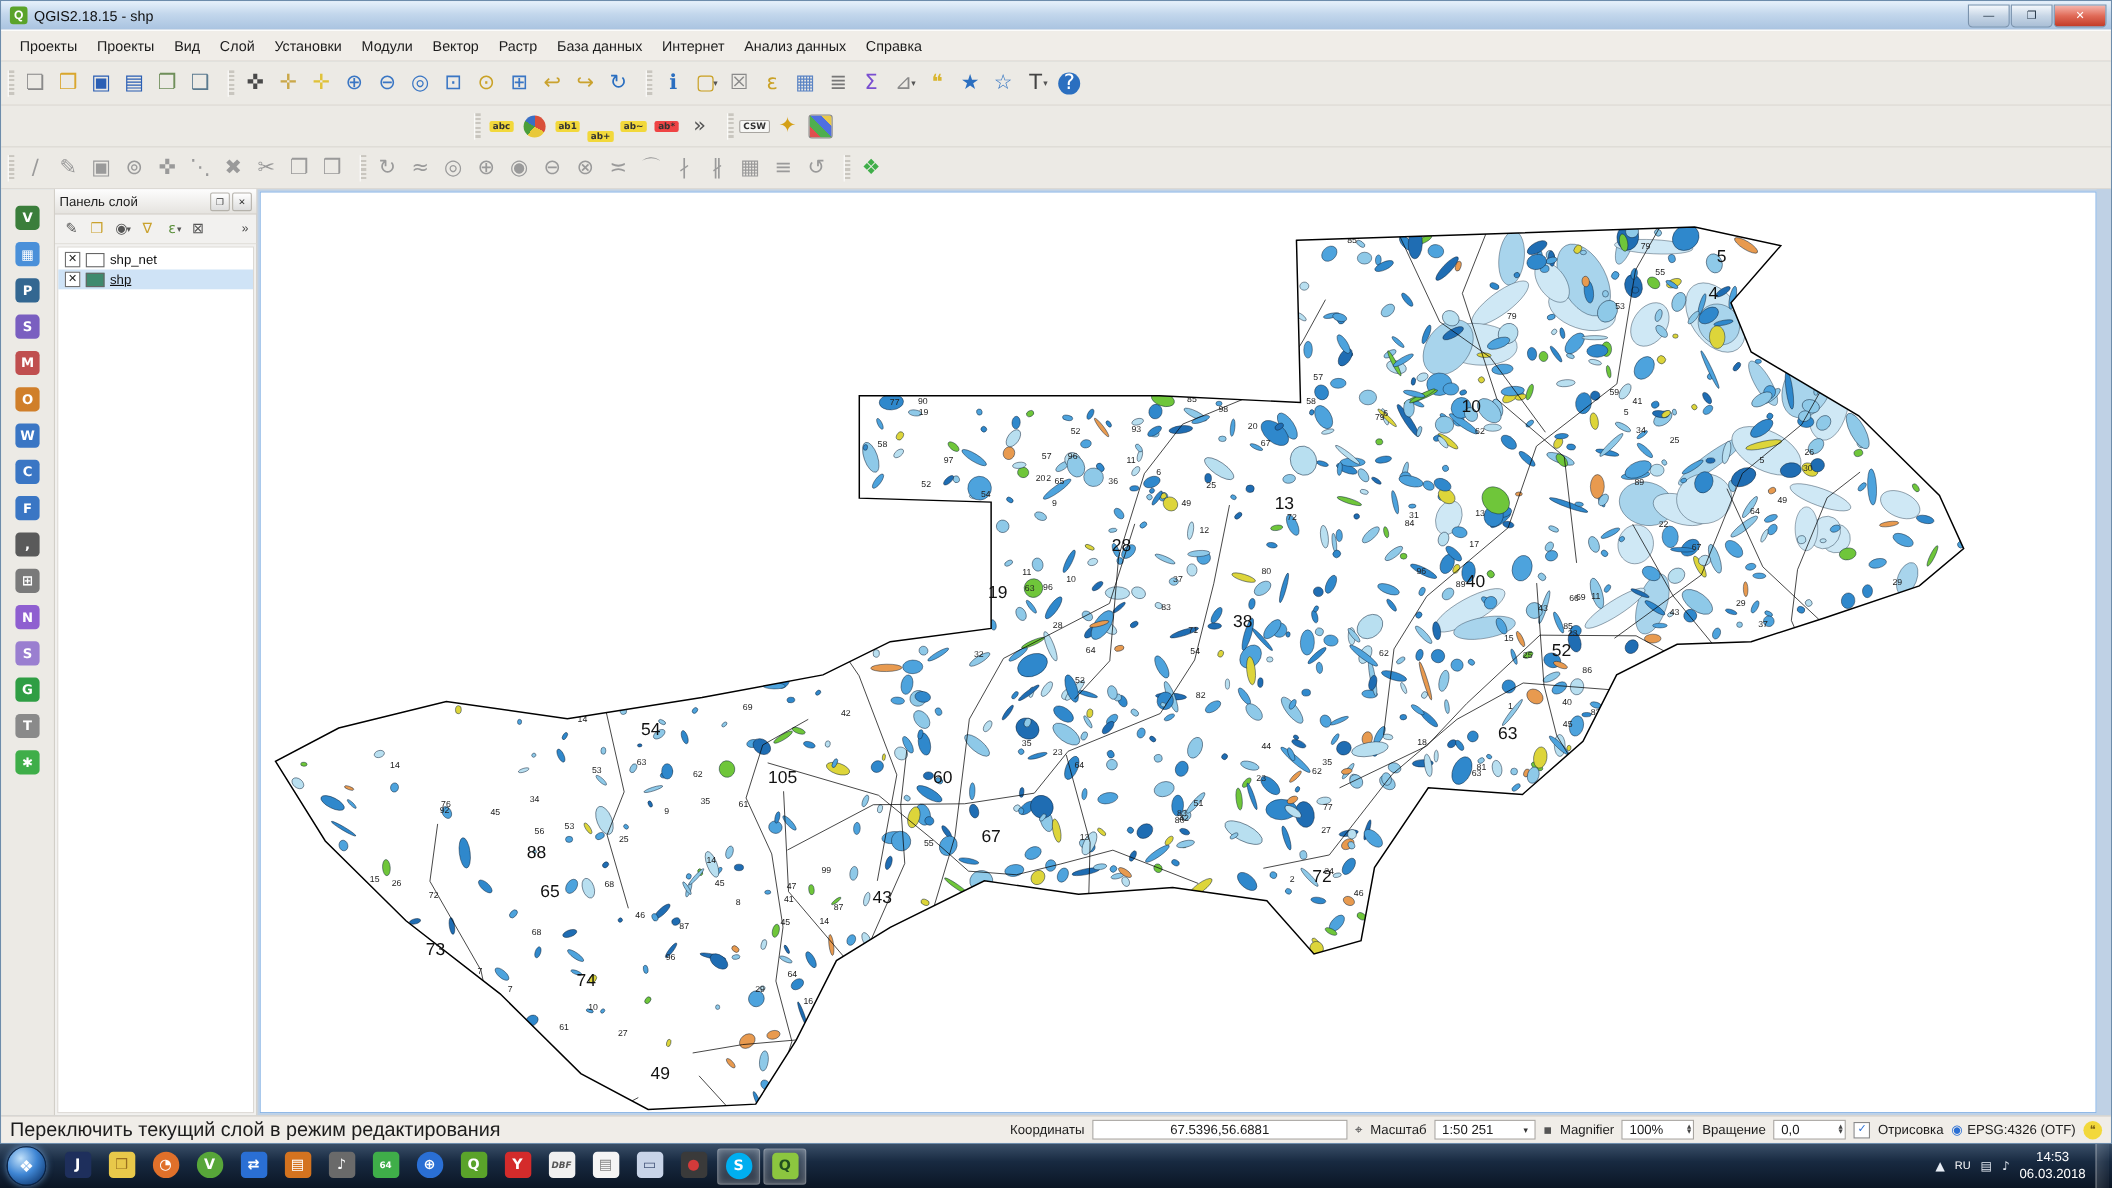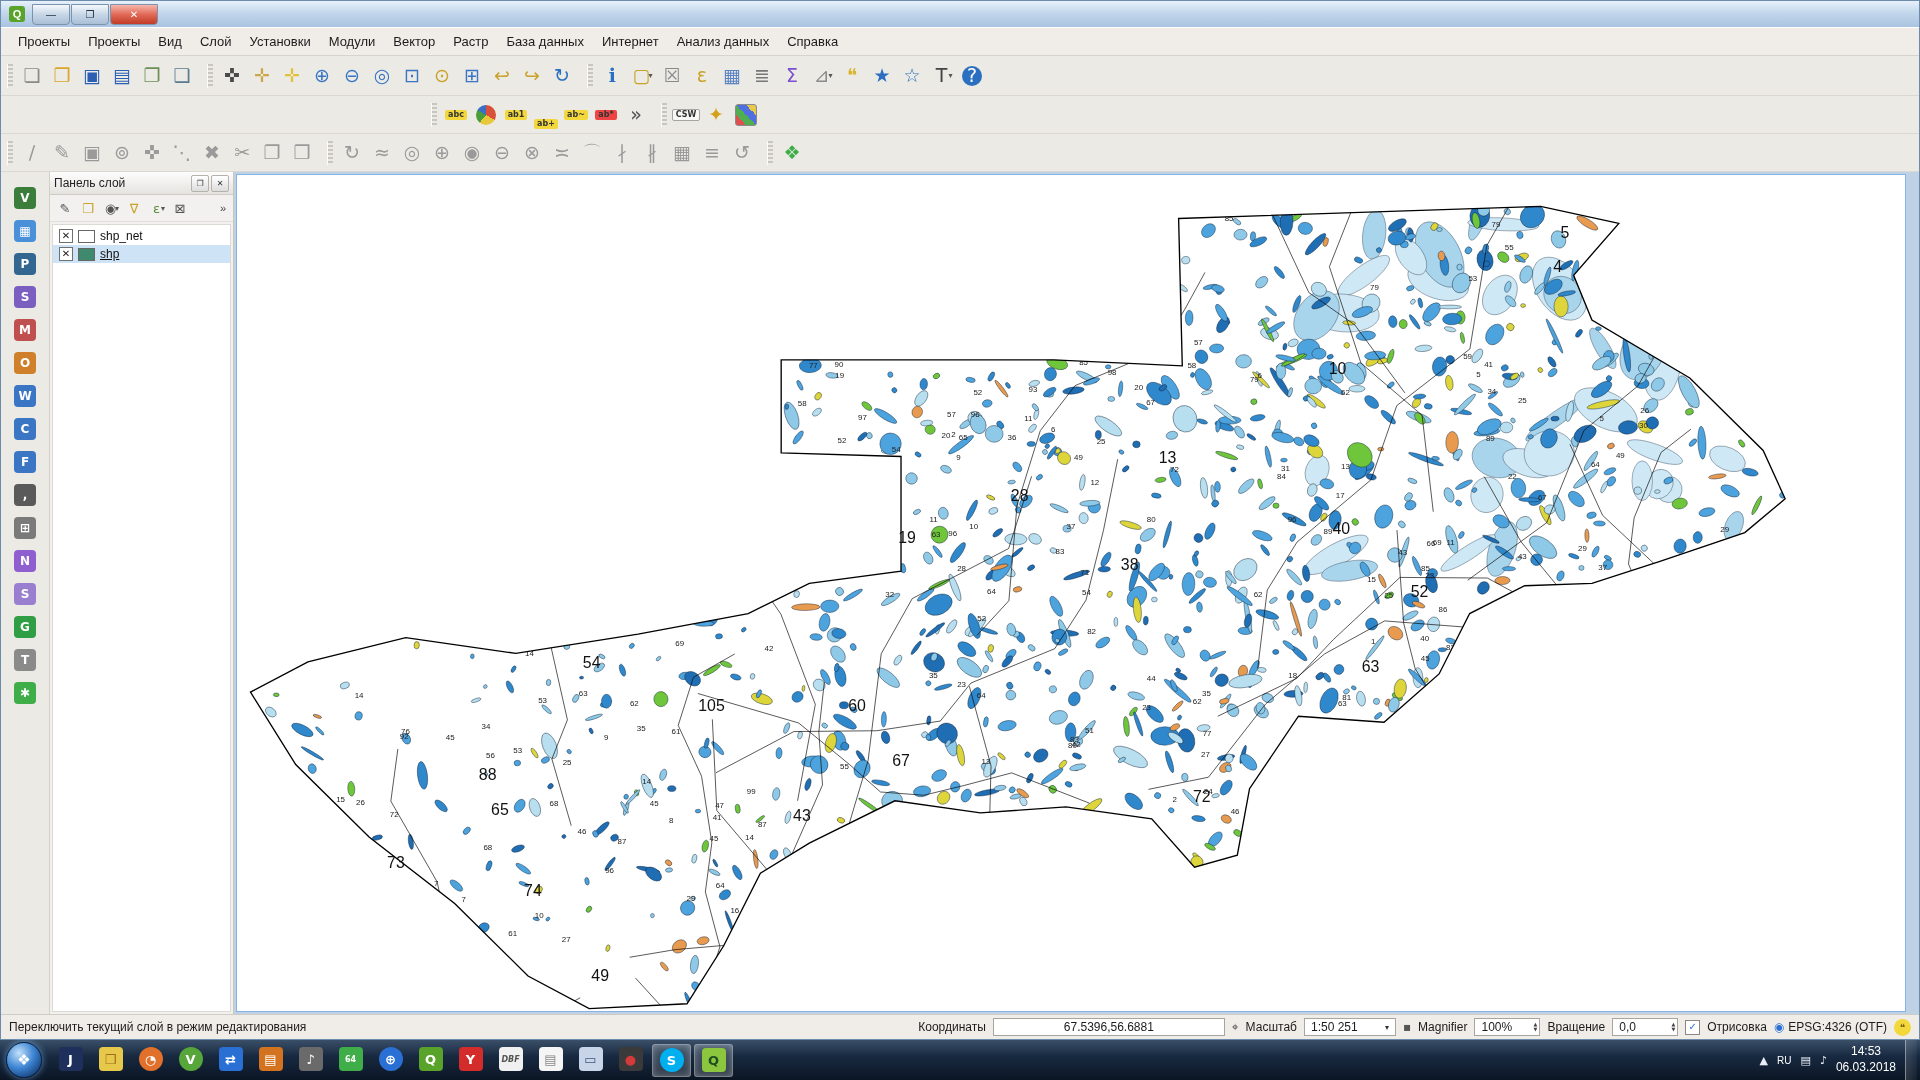--- a/index.html
+++ b/index.html
@@ -70,21 +70,21 @@
     text-align:center;color:#222;font-family:"DejaVu Sans",sans-serif;flex:0 0 auto;}
   .swatch{width:15px;height:11px;border:1px solid #666;flex:0 0 auto;}
 
   .map-wrap{flex:1;position:relative;background:#fff;border:1px solid #86b2e4;margin:2px 0 2px 2px;min-width:0;}
   .map-wrap svg{position:absolute;left:0;top:0;width:100%;height:100%;}
   .right-edge{width:13px;background:#bfd1e5;}
 
   
   .statusbar{height:25px;background:#f0ede8;border-top:1px solid #cfccc5;display:flex;align-items:center;
     font-size:12px;color:#1c1c1c;padding:0 8px;gap:7px;box-sizing:border-box;}
-  .sb-msg{flex:1;font-size:12px;}
+  .sb-msg{flex:1;font-size:18px;}
   .sb-label{white-space:nowrap;}
   .sb-box{background:#fff;border:1px solid #a8a5a0;height:18px;display:flex;align-items:center;
     justify-content:center;padding:0 6px;font-size:12px;box-sizing:border-box;}
   .sb-box.coords{width:232px;}
   .sb-box.combo{width:92px;justify-content:space-between;}
   .combo-caret{font-size:8px;color:#333;font-family:"DejaVu Sans",sans-serif;}
   .sb-box.spin{width:66px;justify-content:space-between;padding-right:2px;}
   .spin-arrows{display:flex;flex-direction:column;line-height:5px;}
   .spin-arrows span{font-size:5px;color:#444;font-family:"DejaVu Sans",sans-serif;}
   .sb-mini{font-size:12px;color:#555;font-family:"DejaVu Sans",sans-serif;}
@@ -116,20 +116,21 @@
     background:linear-gradient(90deg,rgba(255,255,255,.14),rgba(255,255,255,.04));}
 </style>
 </head>
 <body>
 
 <div class="screen">
   <div class="window">
 
     <div class="titlebar">
       <span class="qicon">Q</span>
+      <span class="title-text">QGIS2.18.15 - shp</span>
       <span class="win-controls">
         <span class="wbtn">—</span>
         <span class="wbtn">❐</span>
         <span class="wbtn close">✕</span>
       </span>
     </div>
 
     <div class="menubar">
         <span class="menu-item">Проекты</span>
         <span class="menu-item">Проекты</span>

